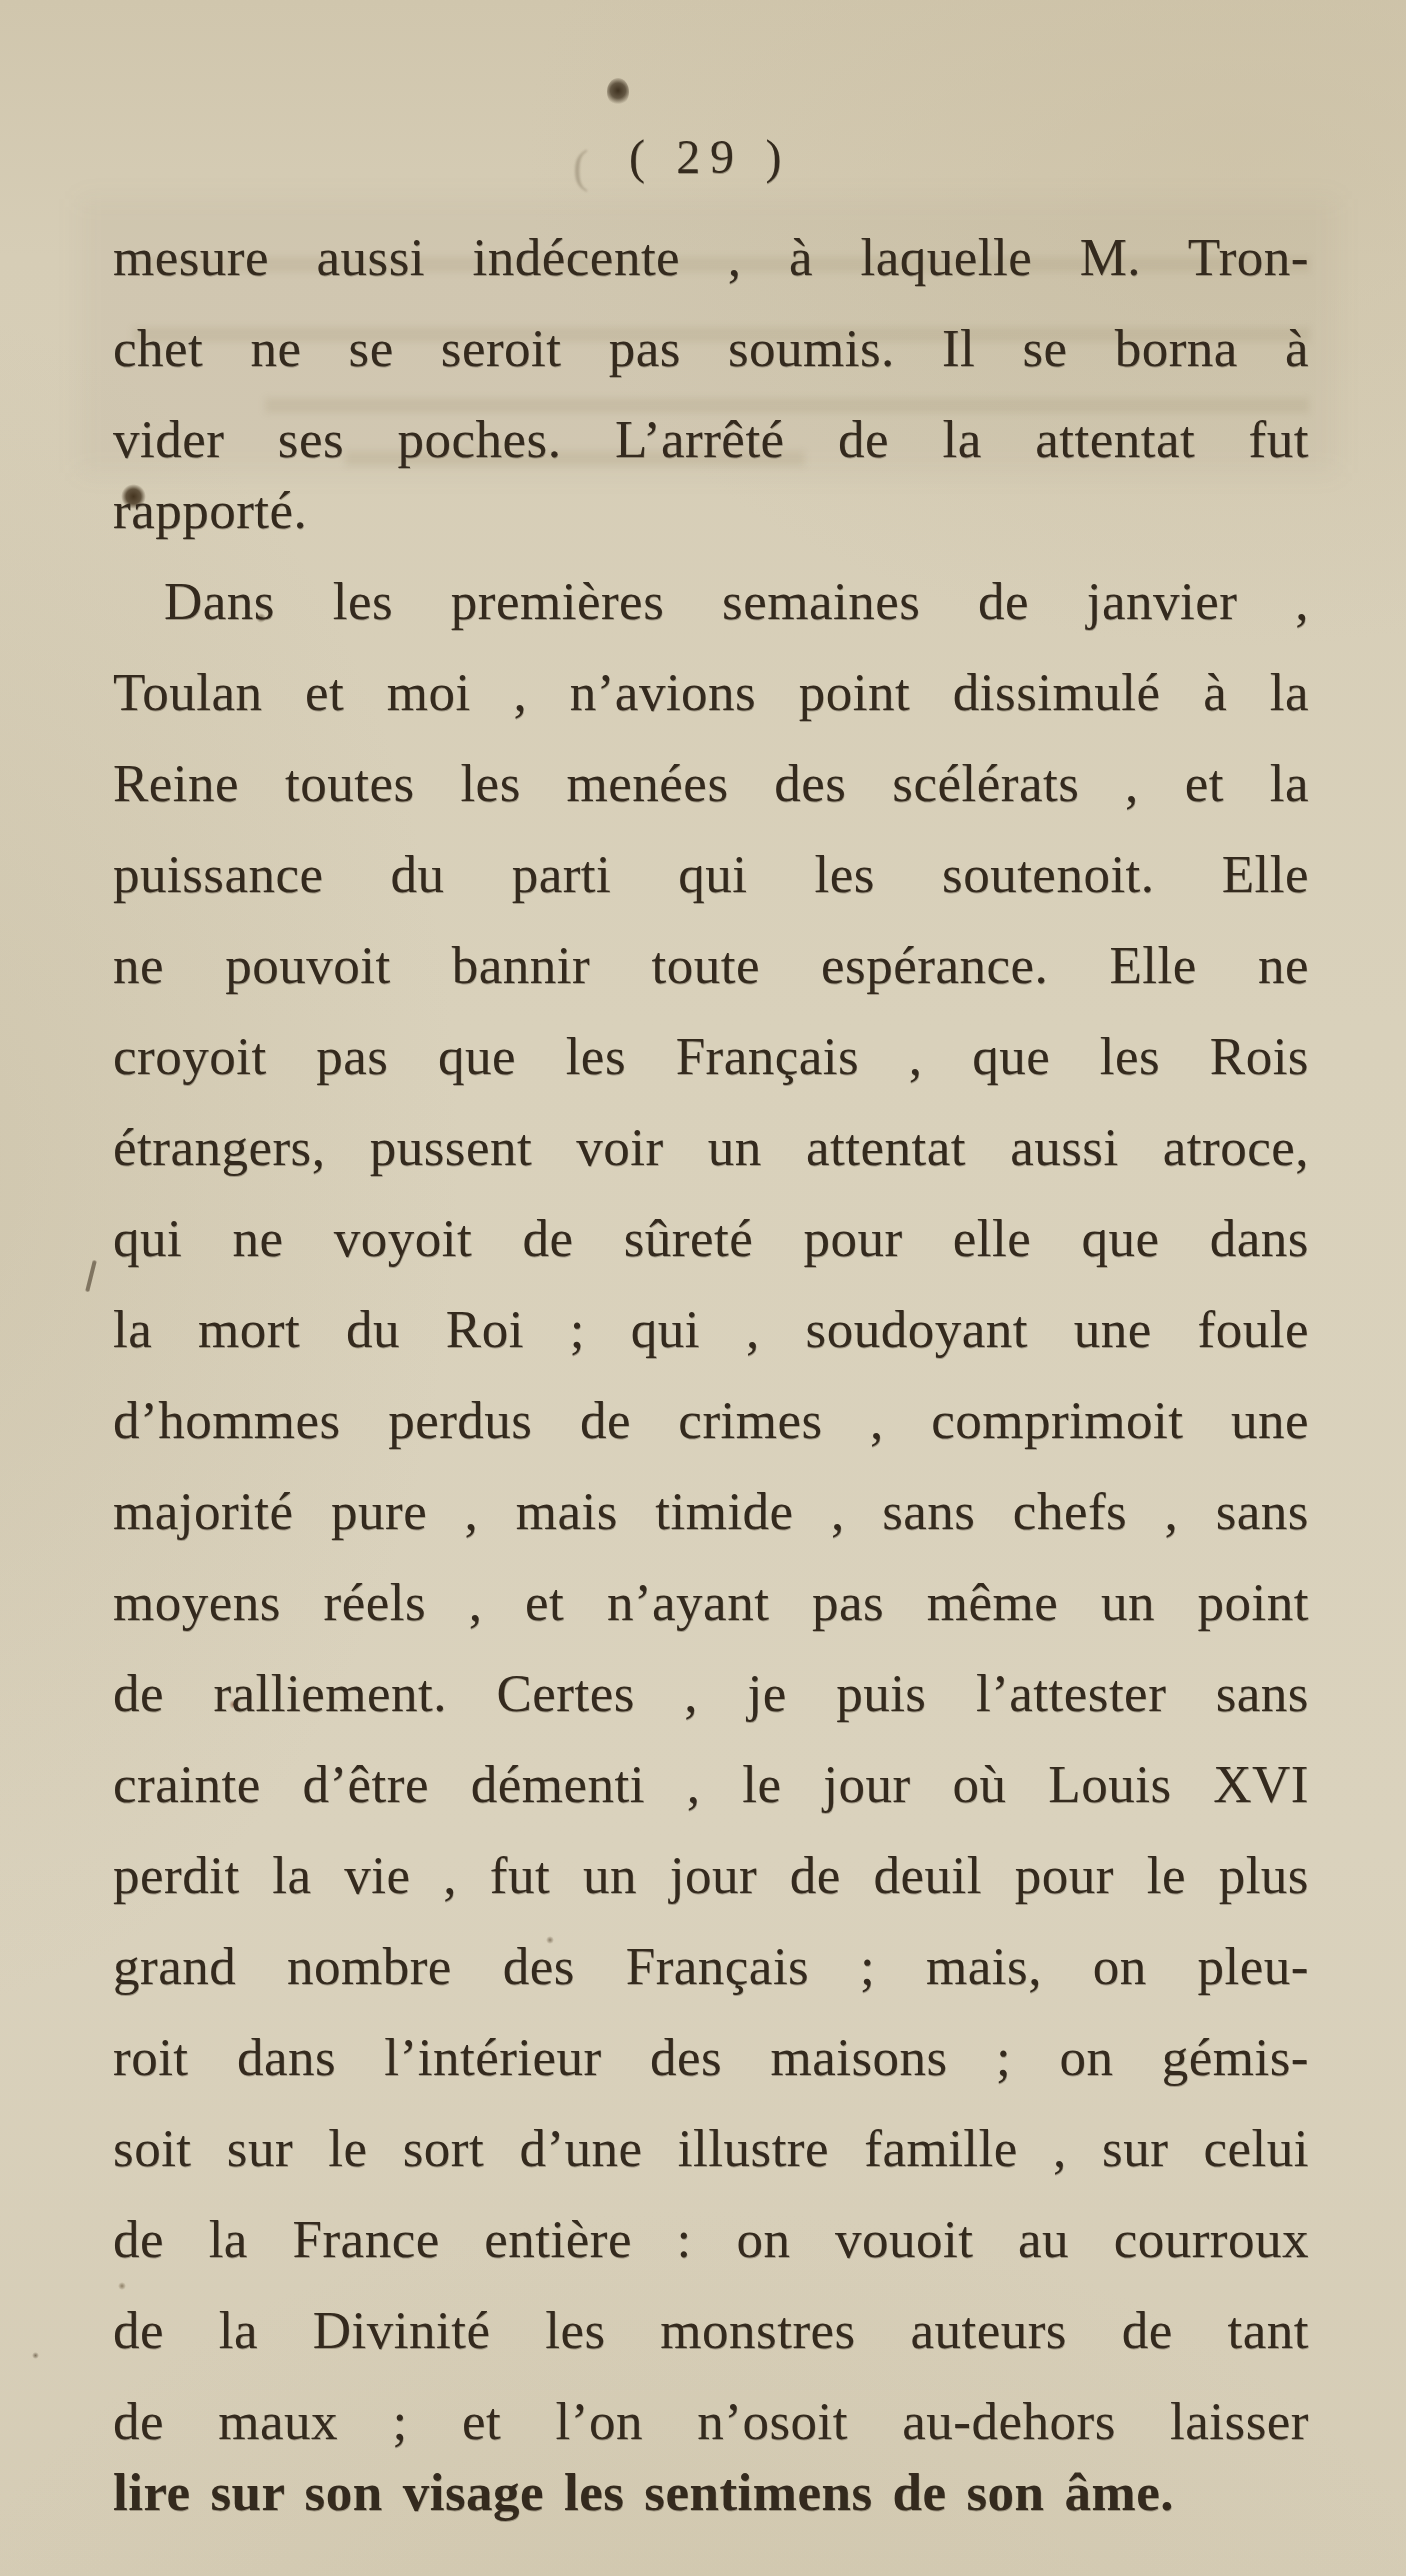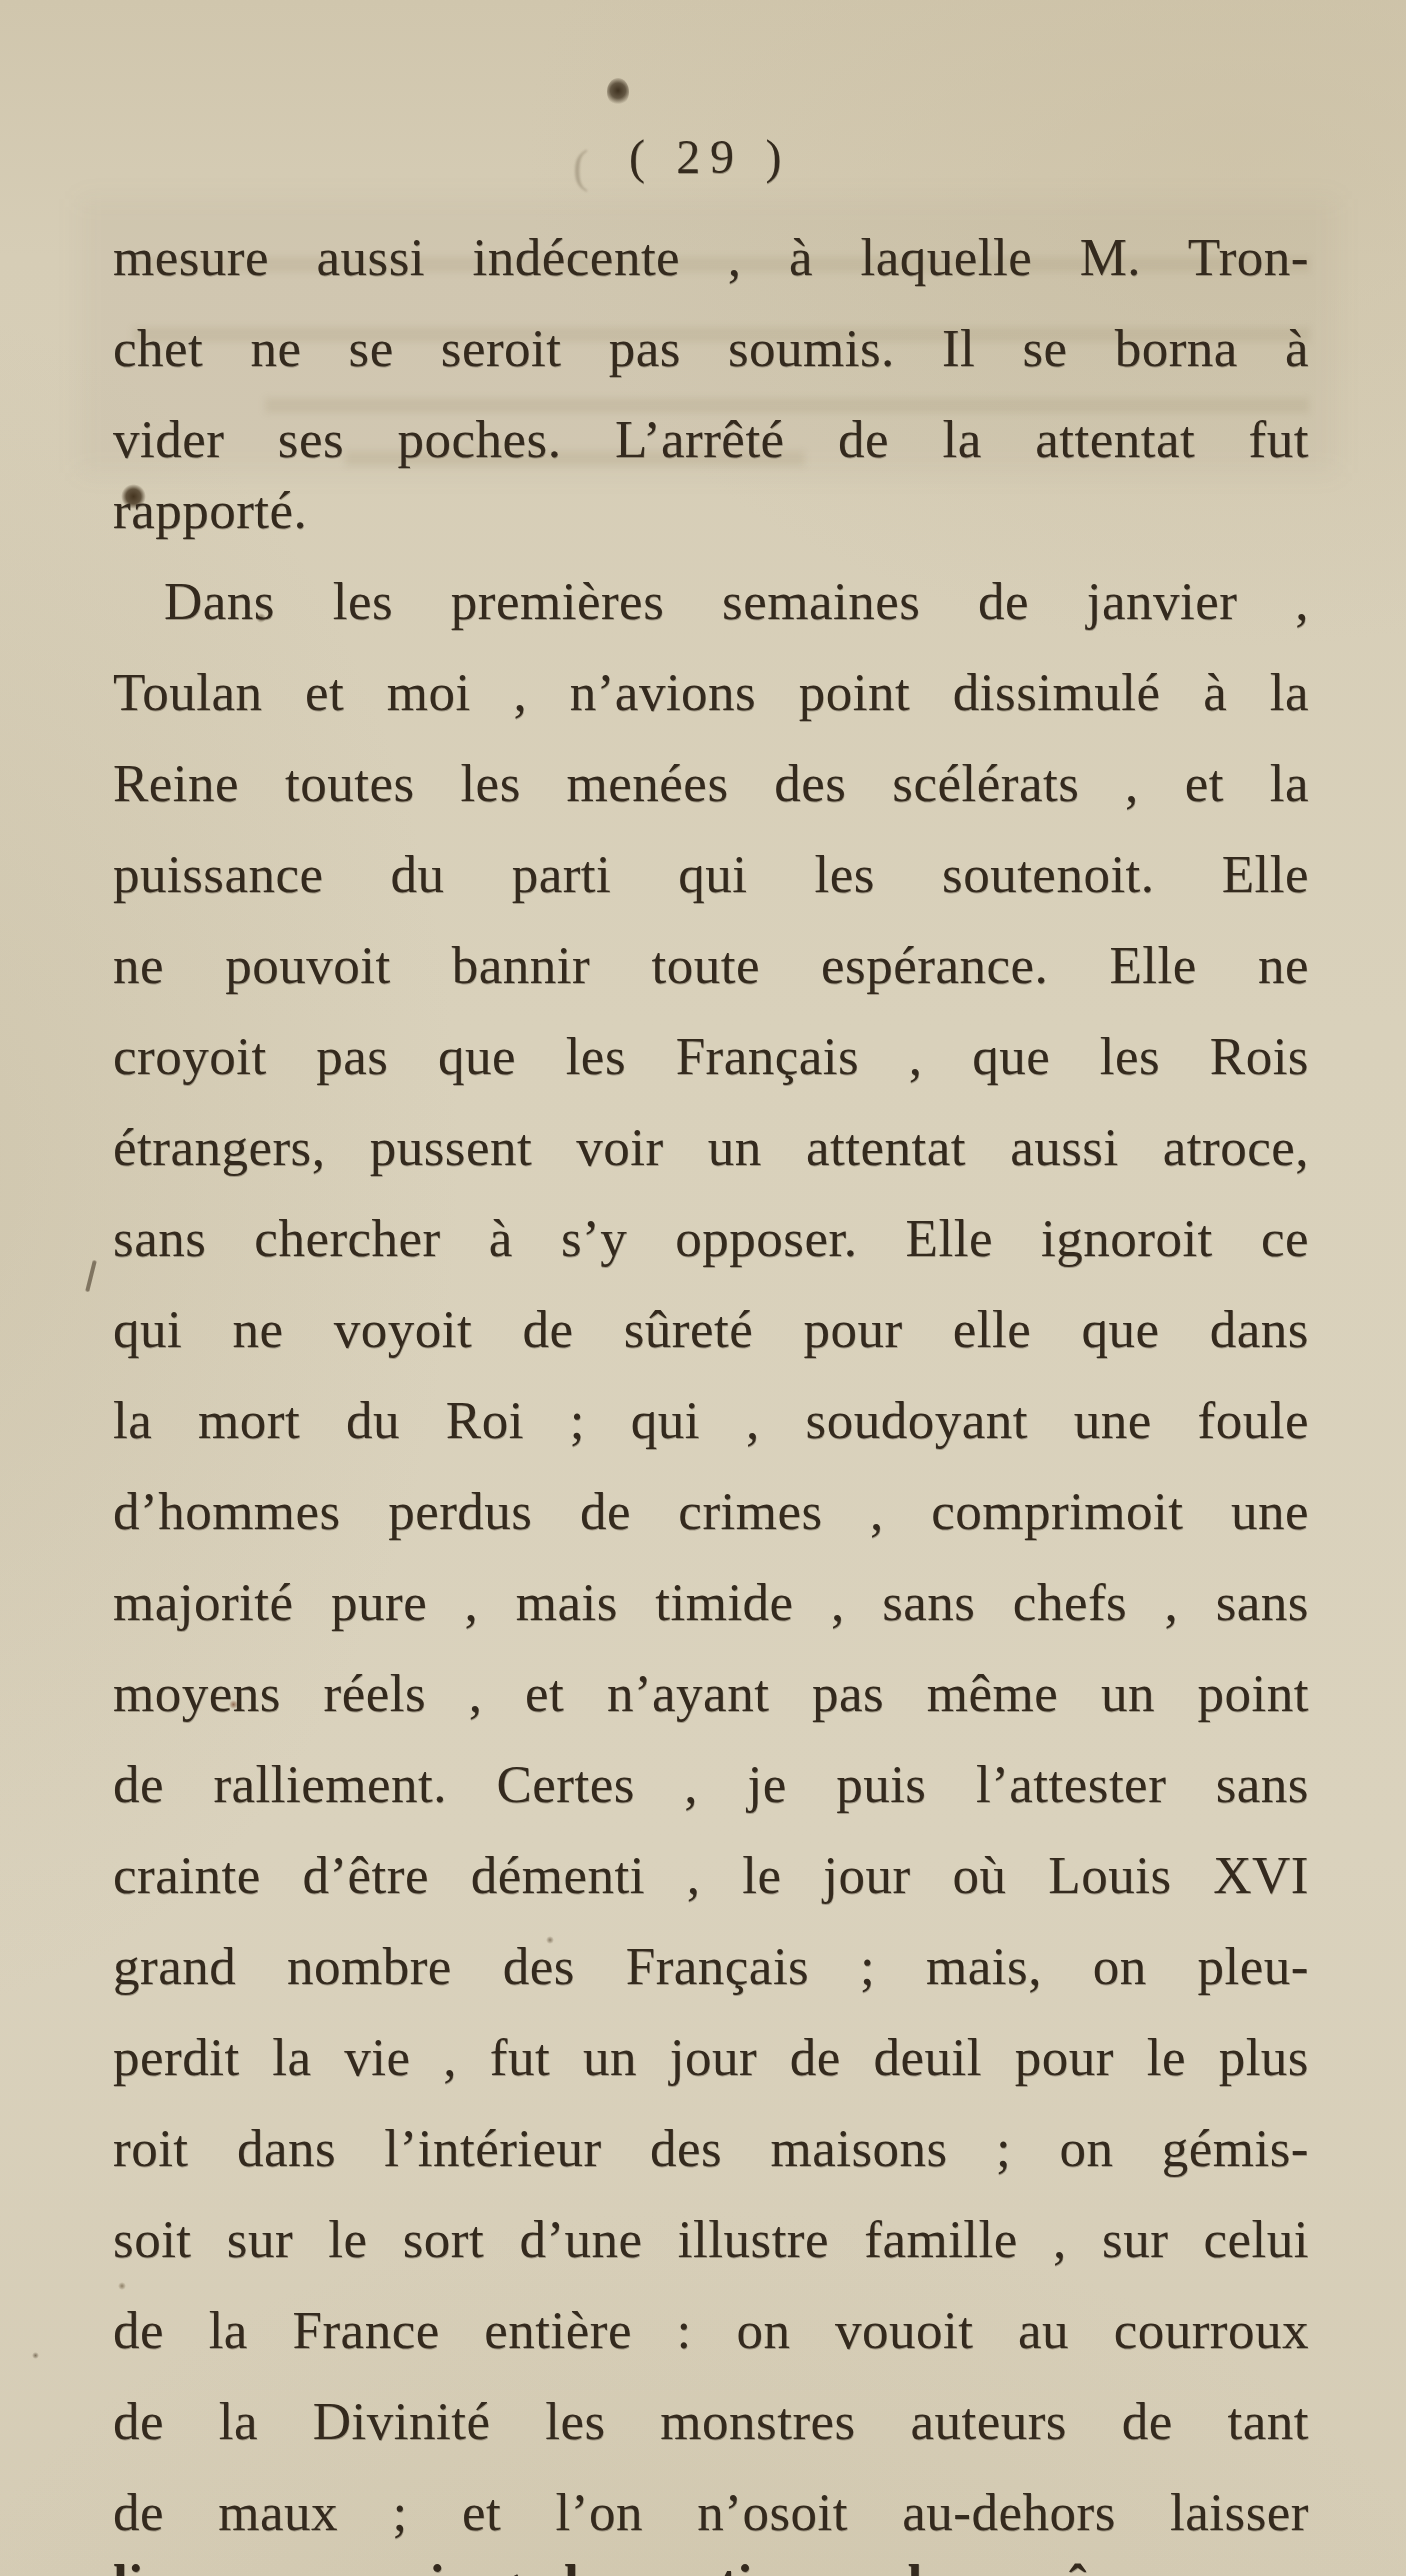--- a/index.html
+++ b/index.html
@@ -120,30 +120,29 @@
     <div class="line justify">chet ne se seroit pas soumis. Il se borna à</div>
     <div class="line justify">vider ses poches. L’arrêté de la attentat fut</div>
     <div class="line">rapporté.</div>
     <div class="line justify indent">Dans les premières semaines de janvier ,</div>
     <div class="line justify">Toulan et moi , n’avions point dissimulé à la</div>
     <div class="line justify">Reine toutes les menées des scélérats , et la</div>
     <div class="line justify">puissance du parti qui les soutenoit. Elle</div>
     <div class="line justify">ne pouvoit bannir toute espérance. Elle ne</div>
     <div class="line justify">croyoit pas que les Français , que les Rois</div>
     <div class="line justify">étrangers, pussent voir un attentat aussi atroce,</div>
-    <div class="line justify">sans chercher à s’y opposer. Elle ignoroit ce</div>
     <div class="line justify">qui ne voyoit de sûreté pour elle que dans</div>
     <div class="line justify">la mort du Roi ; qui , soudoyant une foule</div>
     <div class="line justify">d’hommes perdus de crimes , comprimoit une</div>
     <div class="line justify">majorité pure , mais timide , sans chefs , sans</div>
     <div class="line justify">moyens réels , et n’ayant pas même un point</div>
     <div class="line justify">de ralliement. Certes , je puis l’attester sans</div>
     <div class="line justify">crainte d’être démenti , le jour où Louis XVI</div>
+    <div class="line justify">perdit la vie , fut un jour de deuil pour le plus</div>
     <div class="line justify">grand nombre des Français ; mais, on pleu-</div>
-    <div class="line justify">perdit la vie , fut un jour de deuil pour le plus</div>
     <div class="line justify">roit dans l’intérieur des maisons ; on gémis-</div>
     <div class="line justify">soit sur le sort d’une illustre famille , sur celui</div>
     <div class="line justify">de la France entière : on vouoit au courroux</div>
     <div class="line justify">de la Divinité les monstres auteurs de tant</div>
     <div class="line justify">de maux ; et l’on n’osoit au-dehors laisser</div>
     <div class="line stretch">lire sur son visage les sentimens de son âme.</div>
   </div>
 
 </div>
 

